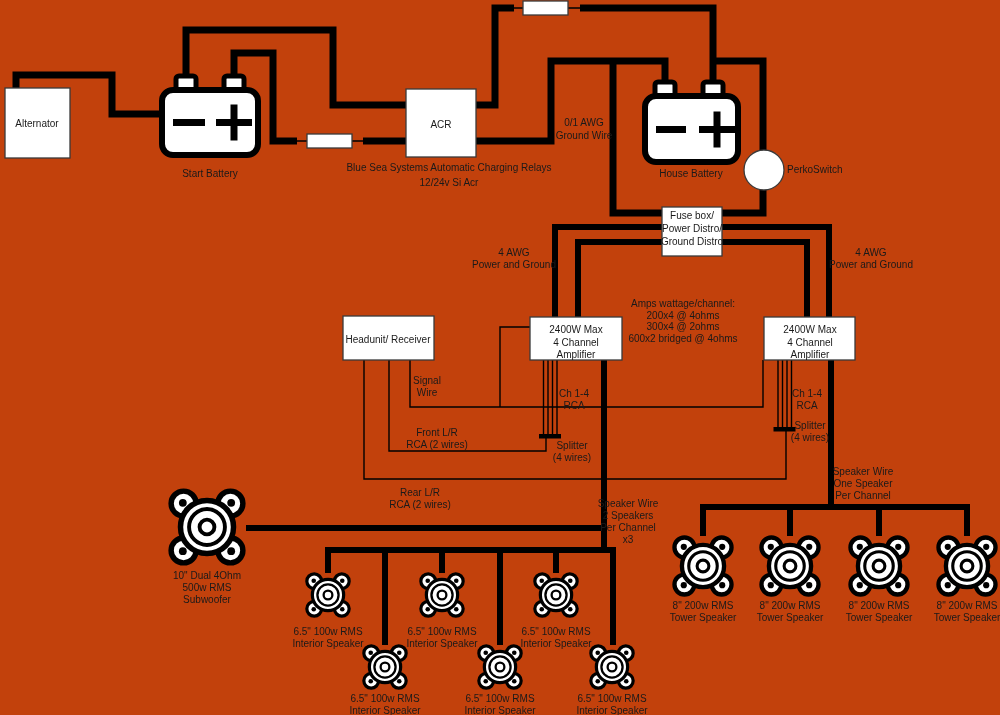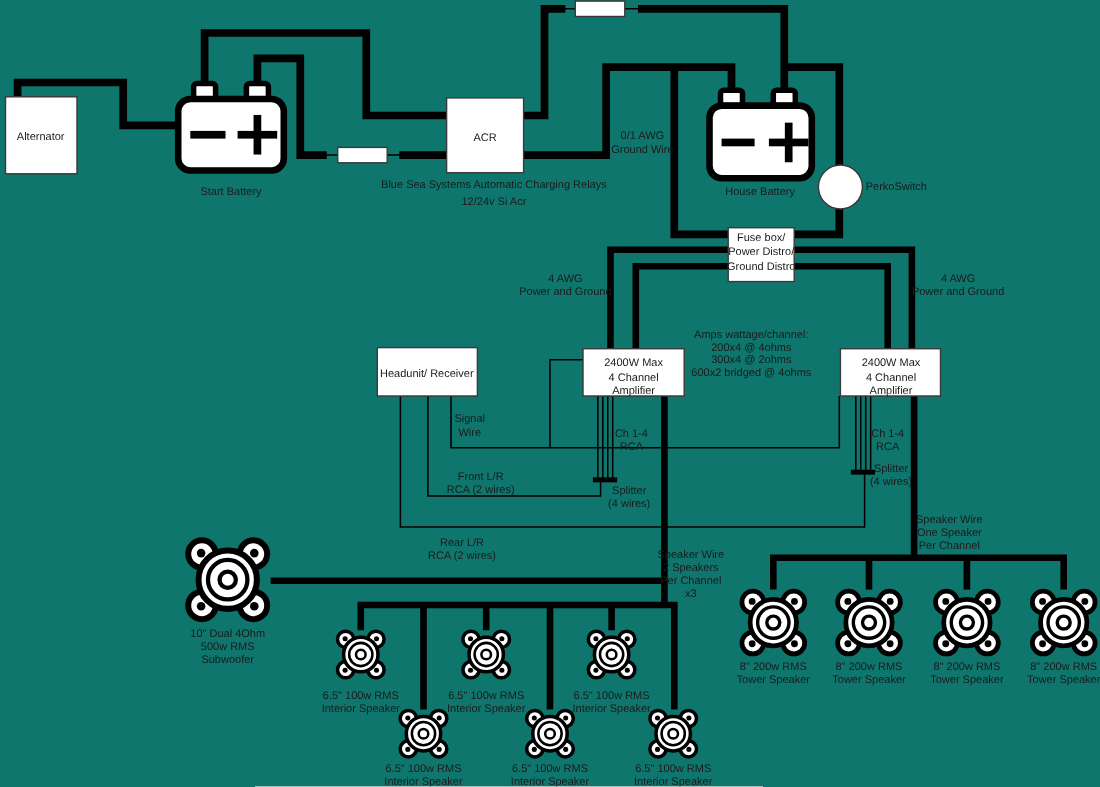--- a/index.html
+++ b/index.html
@@ -1,16 +1,16 @@
 <!DOCTYPE html>
 <html><head>
 <meta charset="utf-8">
 <style>
   html,body{margin:0;padding:0;background:#ffffff;}
-  .stage{width:1000px;height:715px;position:relative;background:#0f766e;overflow:hidden;}
+  .stage{width:1000px;height:715px;position:relative;background:#c2410c;overflow:hidden;}
   svg{display:block;}
   .wire{stroke:#000000;stroke-width:7;fill:none;stroke-linejoin:miter;}
   .wire6{stroke:#000000;stroke-width:6;fill:none;stroke-linejoin:miter;}
   .thin{stroke:#000000;stroke-width:1.4;fill:none;}
   .box{fill:#ffffff;stroke:#3a3a3a;stroke-width:1.3;}
   .bat{fill:#ffffff;stroke:#000000;stroke-width:6;}
   .nub{fill:#ffffff;stroke:#000000;stroke-width:5;}
   .sym{fill:#000000;stroke:none;}
   .lbl{font-family:"Liberation Sans",sans-serif;font-size:10px;fill:#1a1a1a;text-anchor:middle;}
   .lbl-start{text-anchor:start;}

